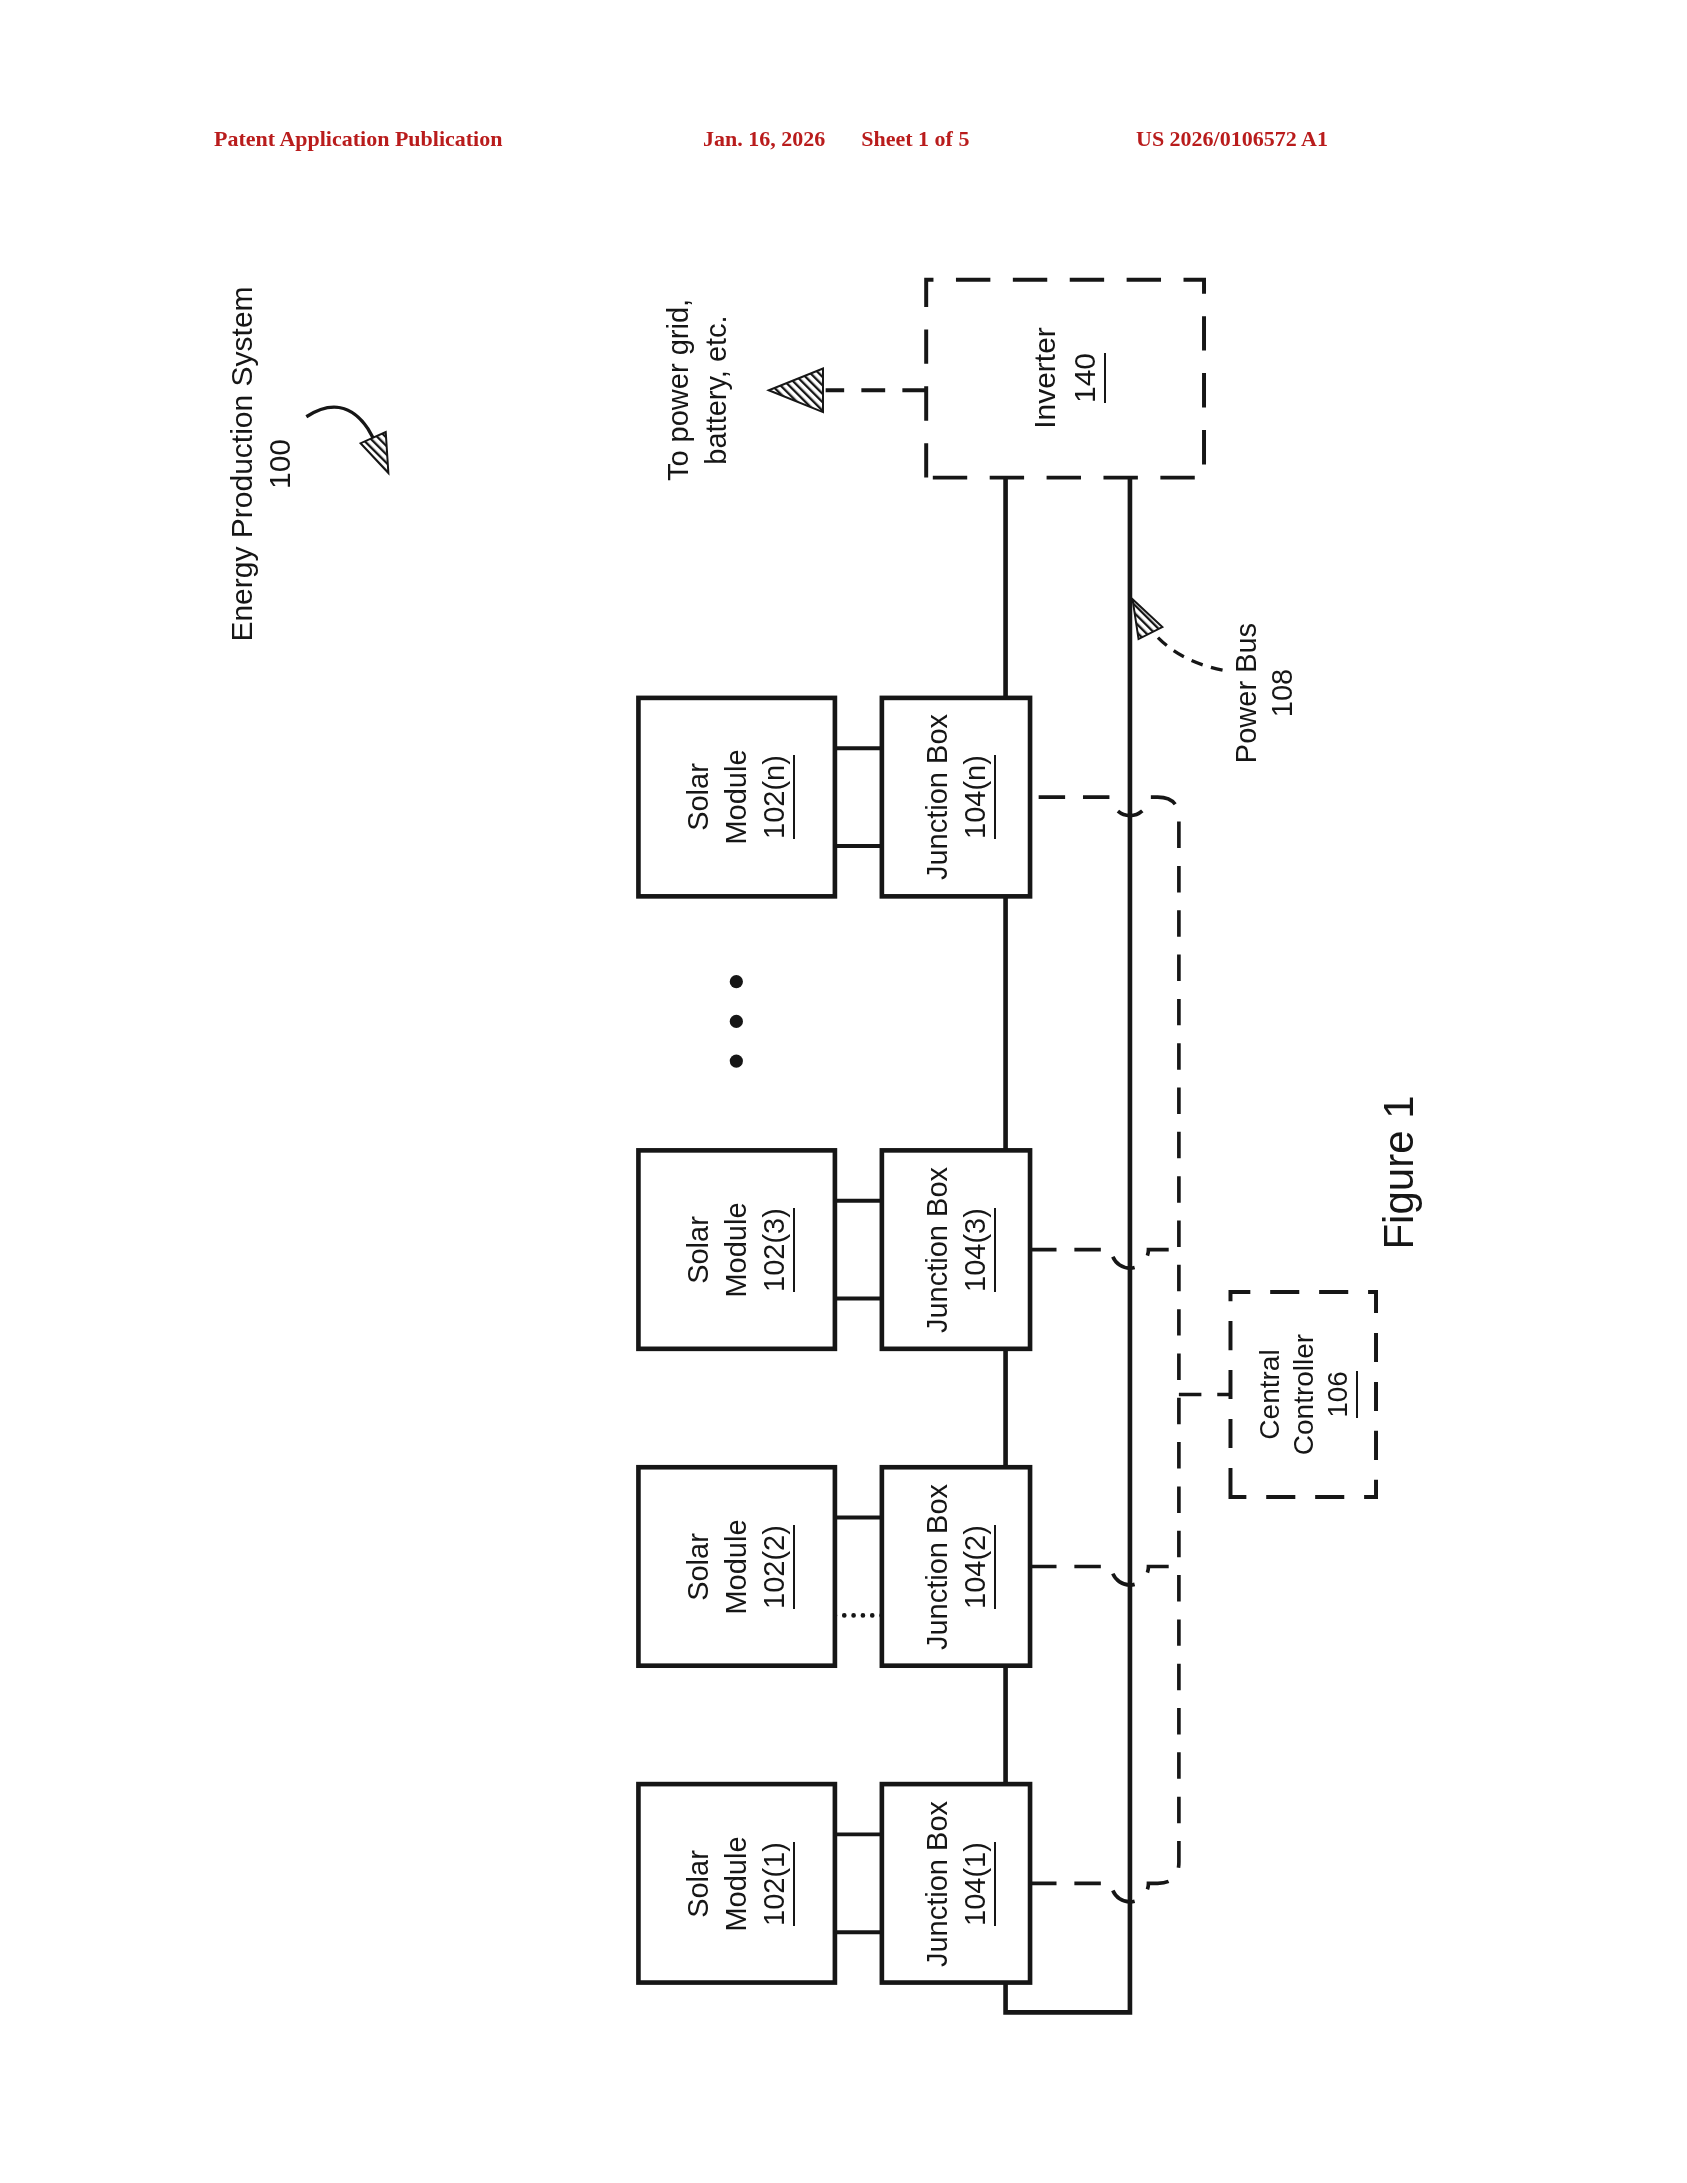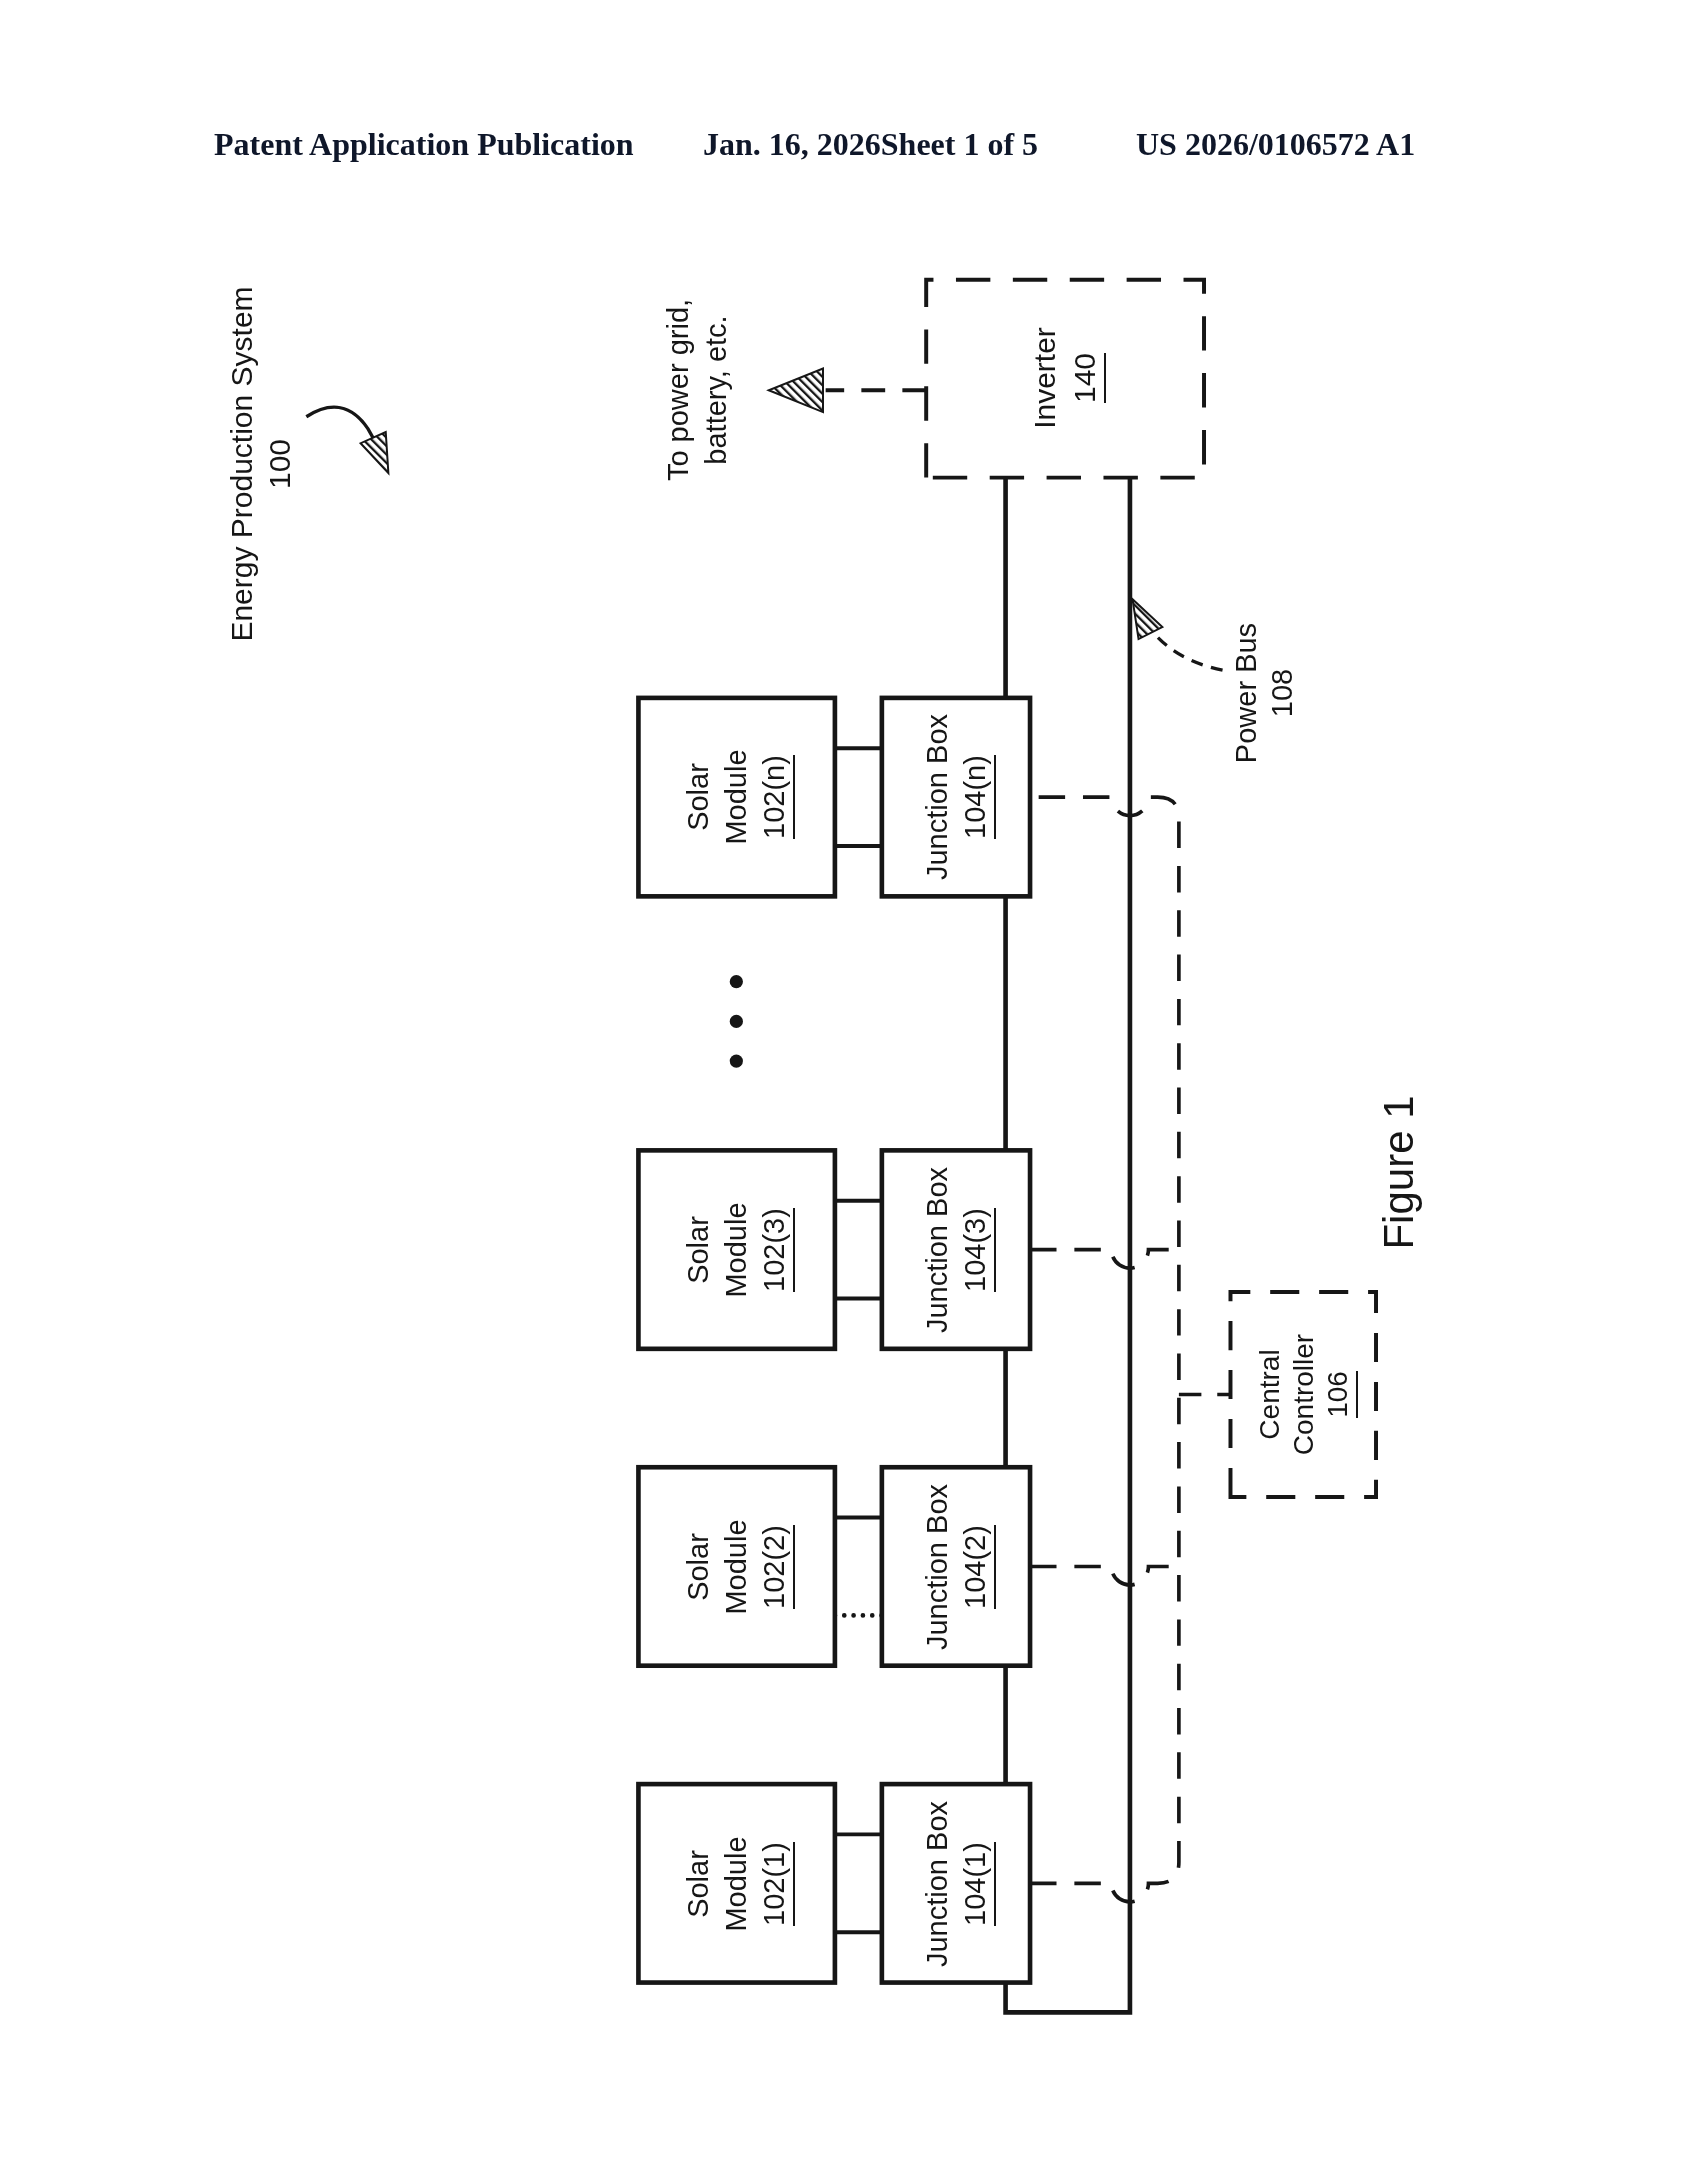--- a/index.html
+++ b/index.html
@@ -1,23 +1,23 @@
 <!DOCTYPE html>
 <html style="font-size:10.6px"><head>
 <meta charset="utf-8">
 <style>
   html,body{margin:0;padding:0;background:#888;}
   .sheet{position:relative;width:1687px;height:2183px;background:#ffffff;overflow:hidden;
          font-family:"Liberation Sans", sans-serif;color:#161616;}
   
   .hdr{position:absolute;top:126px;font-family:"Liberation Serif", serif;font-weight:700;
-       font-size:32px;white-space:nowrap;color:#0f172a;}
+       font-size:22px;white-space:nowrap;color:#b91c1c;}
   .hdr-left{left:214px;}
   .hdr-center{left:703px;}
-  .hdr-center .sheetno{}
+  .hdr-center .sheetno{margin-left:36px;}
   .hdr-right{left:1136px;}
   
   .canvas{position:absolute;left:0;top:0;width:2183px;height:1687px;
           transform-origin:0 0;transform:rotate(-90deg) translateX(-2183px);}
   .canvas svg{position:absolute;left:0;top:0;}
   .t{position:absolute;text-align:center;color:#161616;}
   .boxlbl{display:flex;flex-direction:column;align-items:center;justify-content:center;}
   .u{border-bottom:2.6px solid #161616;padding-bottom:2.6px;}
   .modlbl{font-size:29px;line-height:38px;}
   .invlbl{font-size:30px;line-height:40px;}

